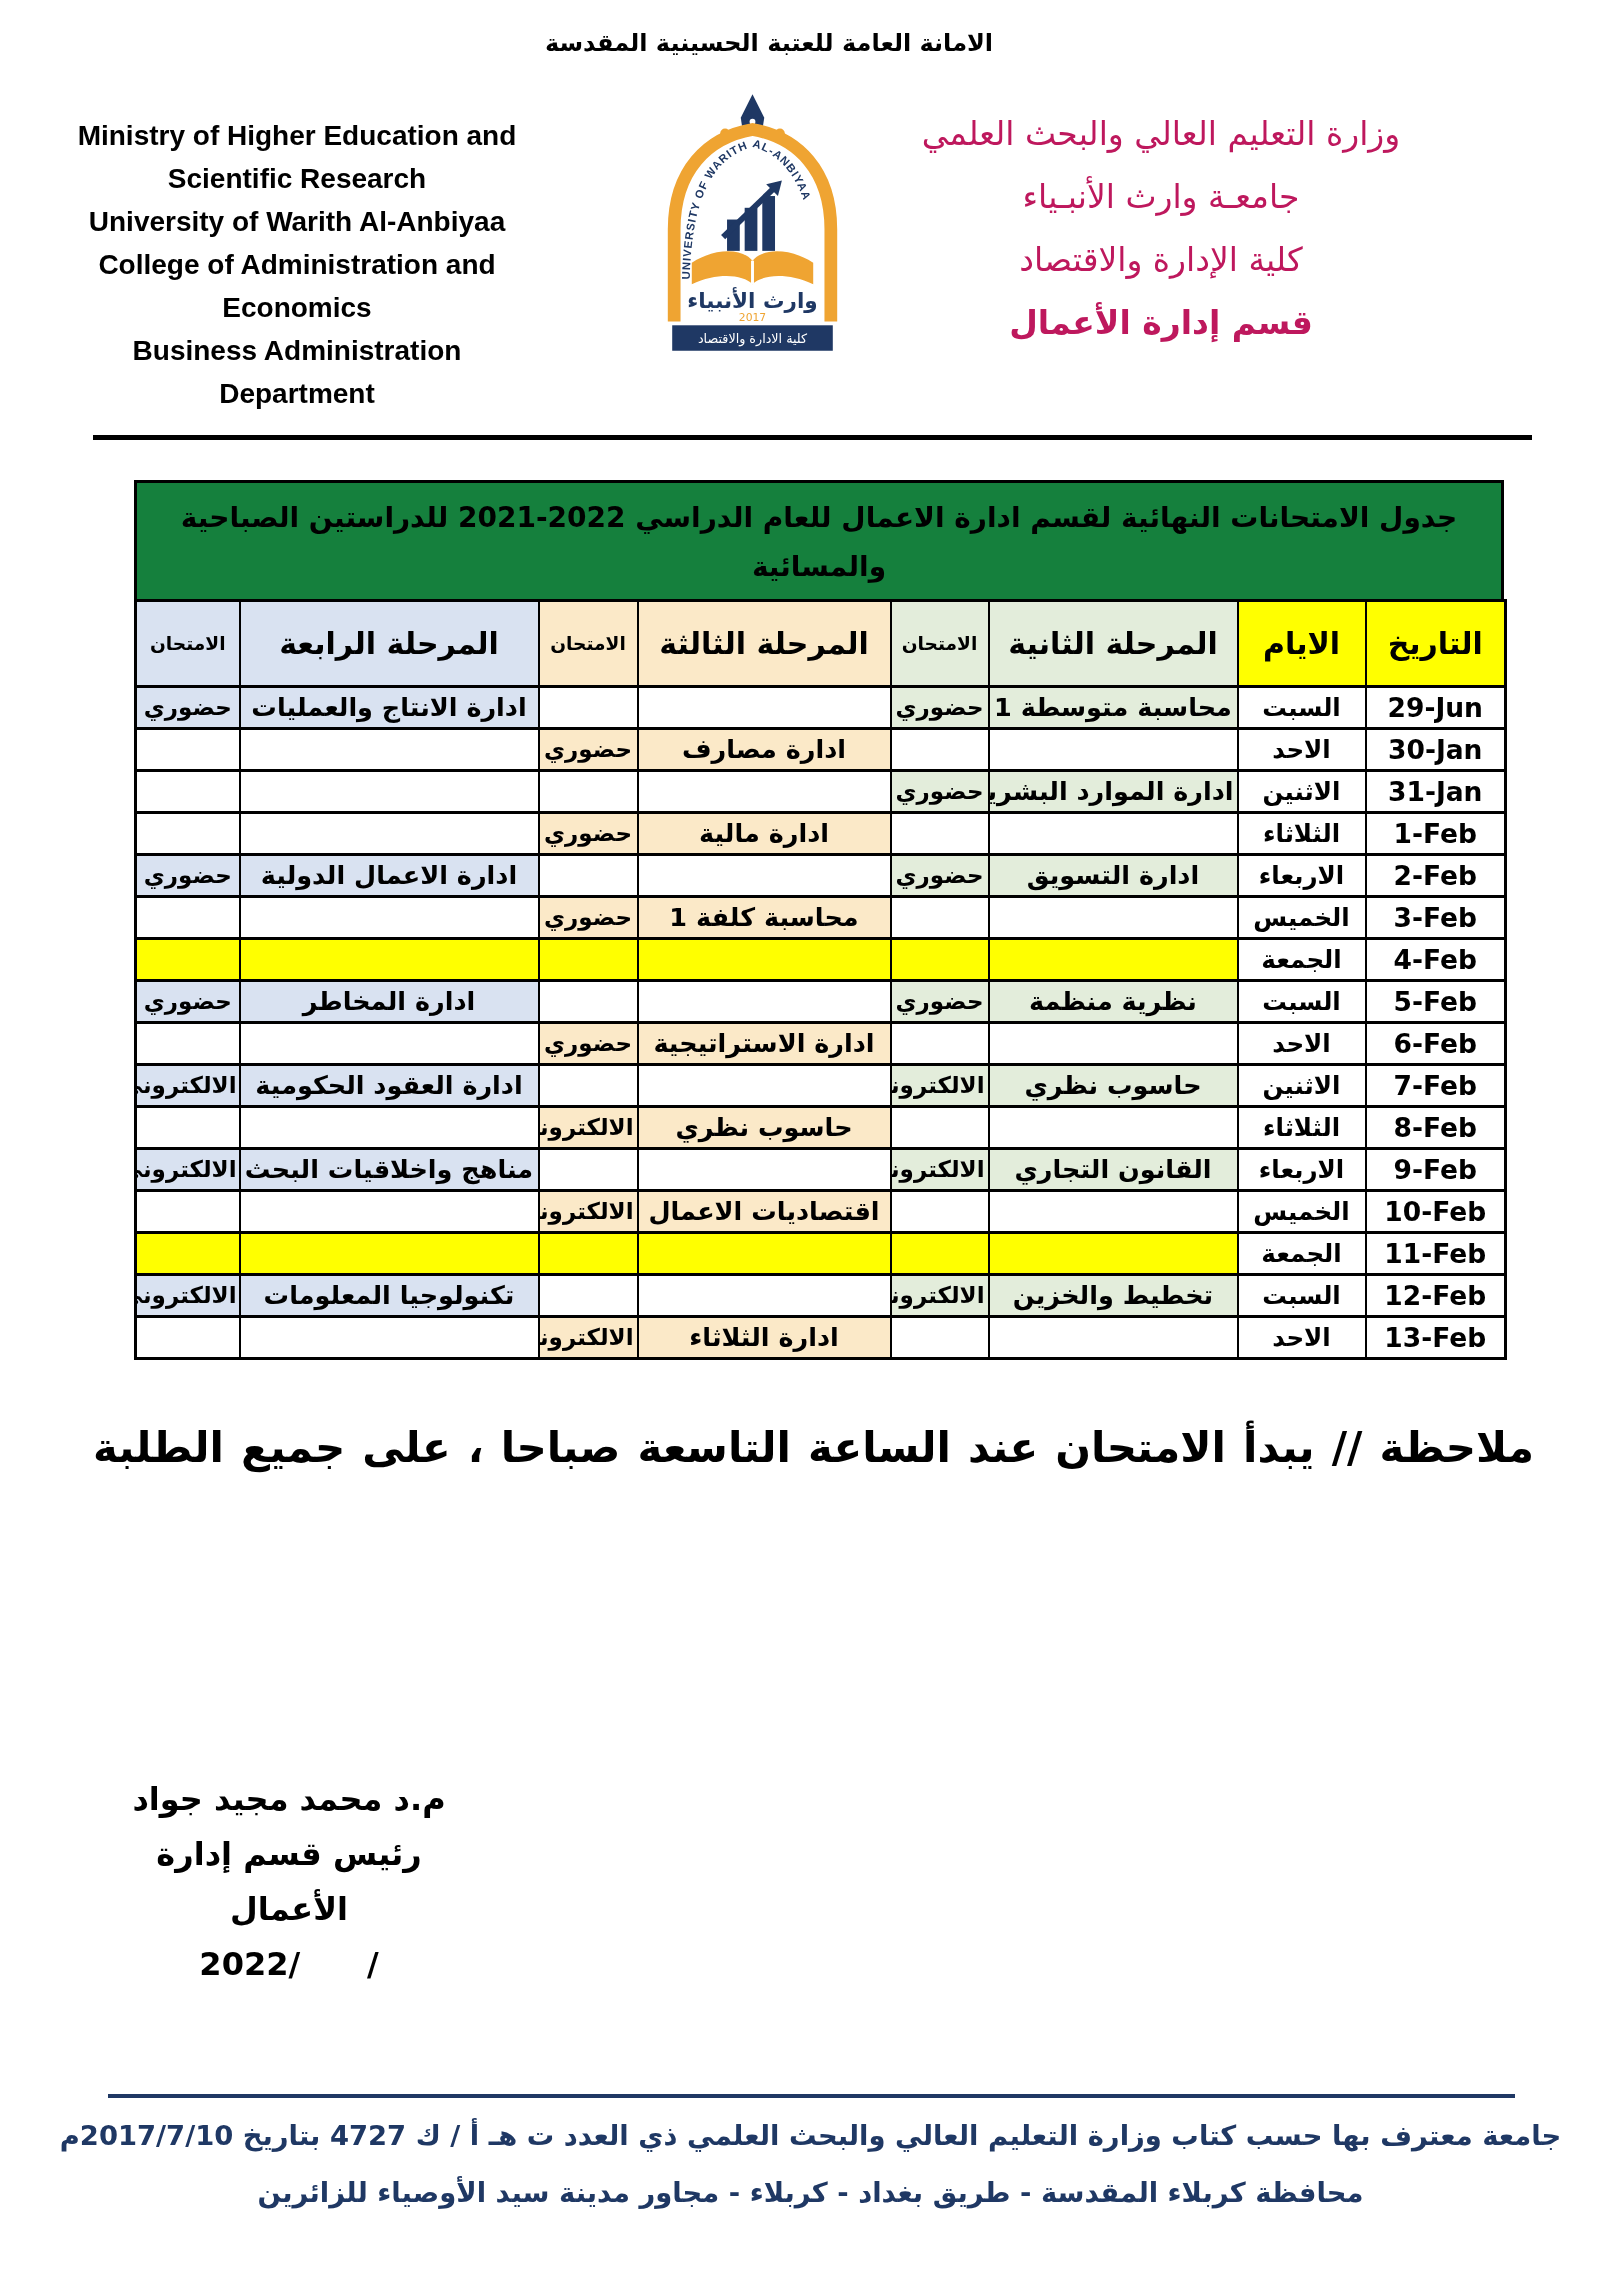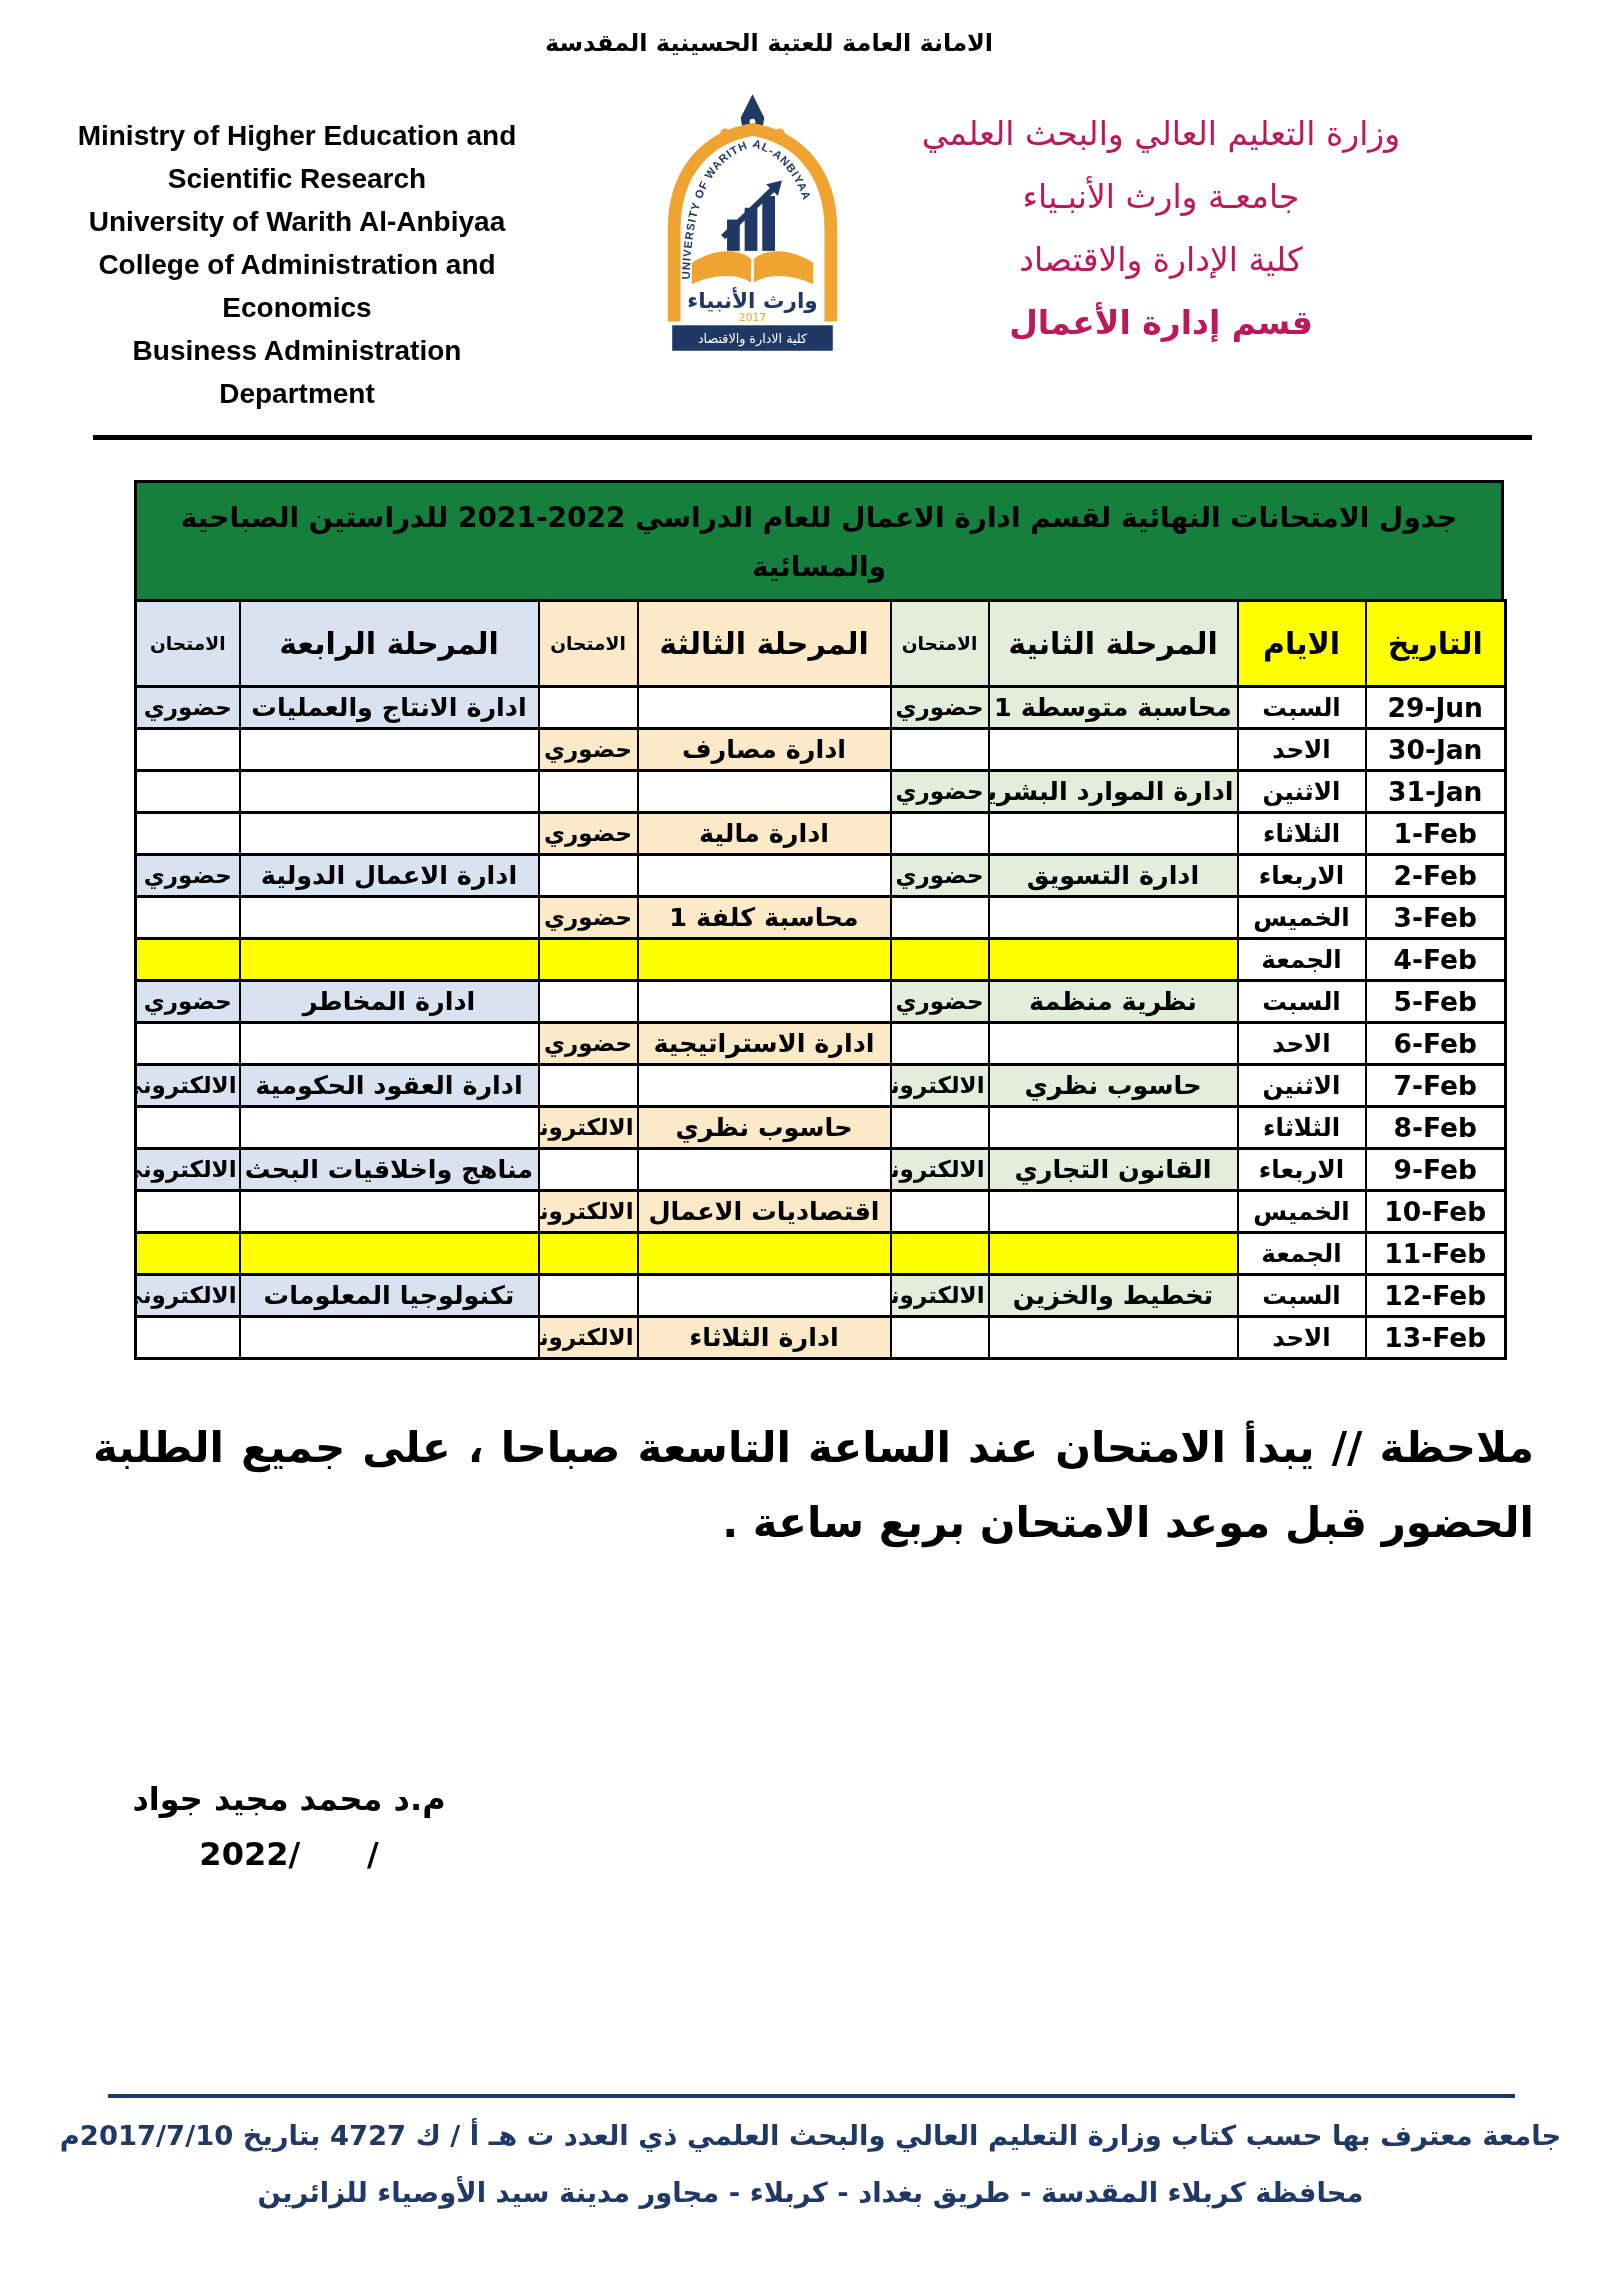--- a/index.html
+++ b/index.html
@@ -321,25 +321,25 @@
             <td class="c-mode tint-tan">الالكتروني</td>
             <td class="c-subj"></td>
             <td class="c-mode"></td>
           </tr>
         </tbody>
     </table>
   </div>
 
   <div class="note">
     <div class="n1">ملاحظة // يبدأ الامتحان عند الساعة التاسعة صباحا ، على جميع الطلبة</div>
-    <div class="n2">الحضور قبل موعد الامتحان بربع ساعة .</div>
   </div>
 
   <div class="signature">
     <div>م.د محمد مجيد جواد</div>
+    <div>رئيس قسم إدارة الأعمال</div>
     <div class="date-line">2022/      /</div>
   </div>
 
   <div class="footer-rule"></div>
   <div class="footer-text">
     <div>جامعة معترف بها حسب كتاب وزارة التعليم العالي والبحث العلمي  ذي  العدد ت  هـ أ / ك 4727  بتاريخ 2017/7/10م</div>
     <div>محافظة كربلاء المقدسة  -  طريق بغداد - كربلاء  -  مجاور مدينة سيد الأوصياء للزائرين</div>
   </div>
 
 </div>

